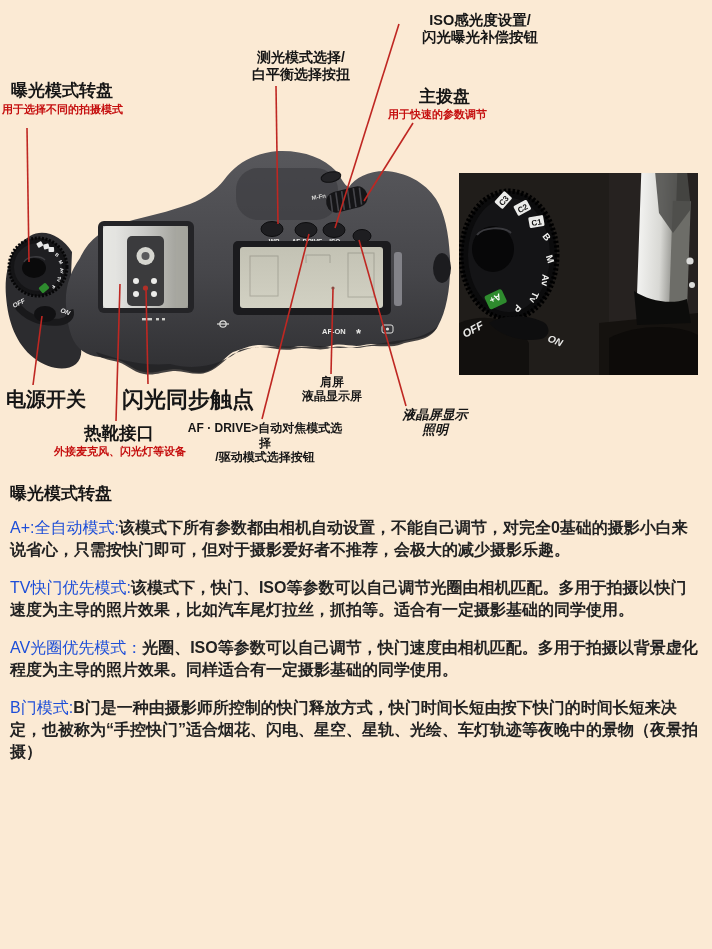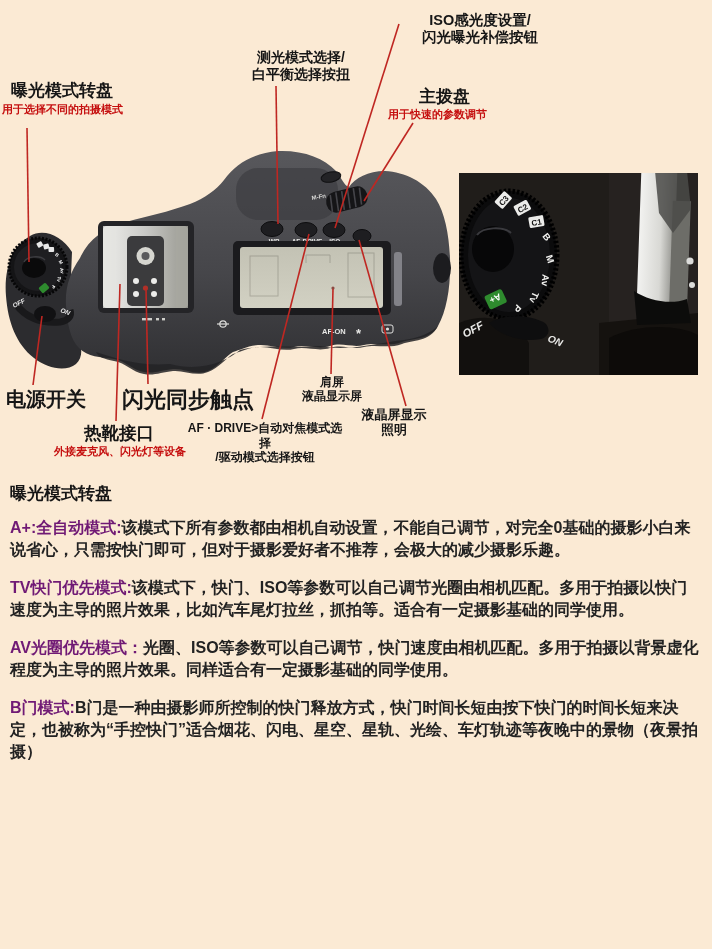--- a/index.html
+++ b/index.html
@@ -18,31 +18,31 @@
   .lbl-expdial{left:11px;top:81px;font-size:17px;}
   .sub-expdial{left:2px;top:102px;font-size:11px;}
   .lbl-maindial{left:419px;top:87px;font-size:17px;}
   .sub-maindial{left:388px;top:107px;font-size:11px;}
   .lbl-power{left:6px;top:388px;font-size:20px;}
   .lbl-sync{left:122px;top:387px;font-size:22px;}
   .lbl-hotshoe{left:84px;top:423px;font-size:17.5px;}
   .sub-hotshoe{left:54px;top:444px;font-size:11px;}
   .lbl-afdrive{left:183px;top:421px;width:164px;font-size:12px;line-height:14.5px;text-align:center;white-space:normal;}
   .lbl-shoulder{left:300px;top:376px;width:64px;font-size:12px;line-height:13.5px;text-align:center;white-space:normal;}
-  .lbl-backlight{left:359px;top:407px;width:70px;font-size:13px;line-height:15px;text-align:center;white-space:normal;}
+  .lbl-backlight{left:400px;top:407px;width:70px;font-size:13px;line-height:15px;text-align:center;white-space:normal;font-style:italic;}
   
   .photo-area{position:absolute;left:0;top:0;width:712px;height:478px;}
   svg.cam{position:absolute;left:0;top:0;}
   svg.inset{position:absolute;left:459px;top:173px;}
   svg.lines{position:absolute;left:0;top:0;pointer-events:none;}
   
   .text-section{position:absolute;left:0;top:478px;width:712px;padding:4px 12px 0 10px;box-sizing:border-box;}
   .text-section h2{margin:0 0 12px 0;font-size:17px;font-weight:800;color:#151515;}
   .text-section p{margin:0 0 16px 0;font-size:16px;line-height:22px;font-weight:600;color:#222;}
-  .text-section p .lead{font-weight:700;color:#701a75;margin-top:27px;}
+  .text-section p .lead{font-weight:400;color:#1d4ed8;margin-top:27px;}
 </style>
 </head>
 <body>
 
 <div class="poster">
 
   <div class="photo-area">
 
     <svg class="cam" width="712" height="478" viewBox="0 0 712 478">
       <defs>

